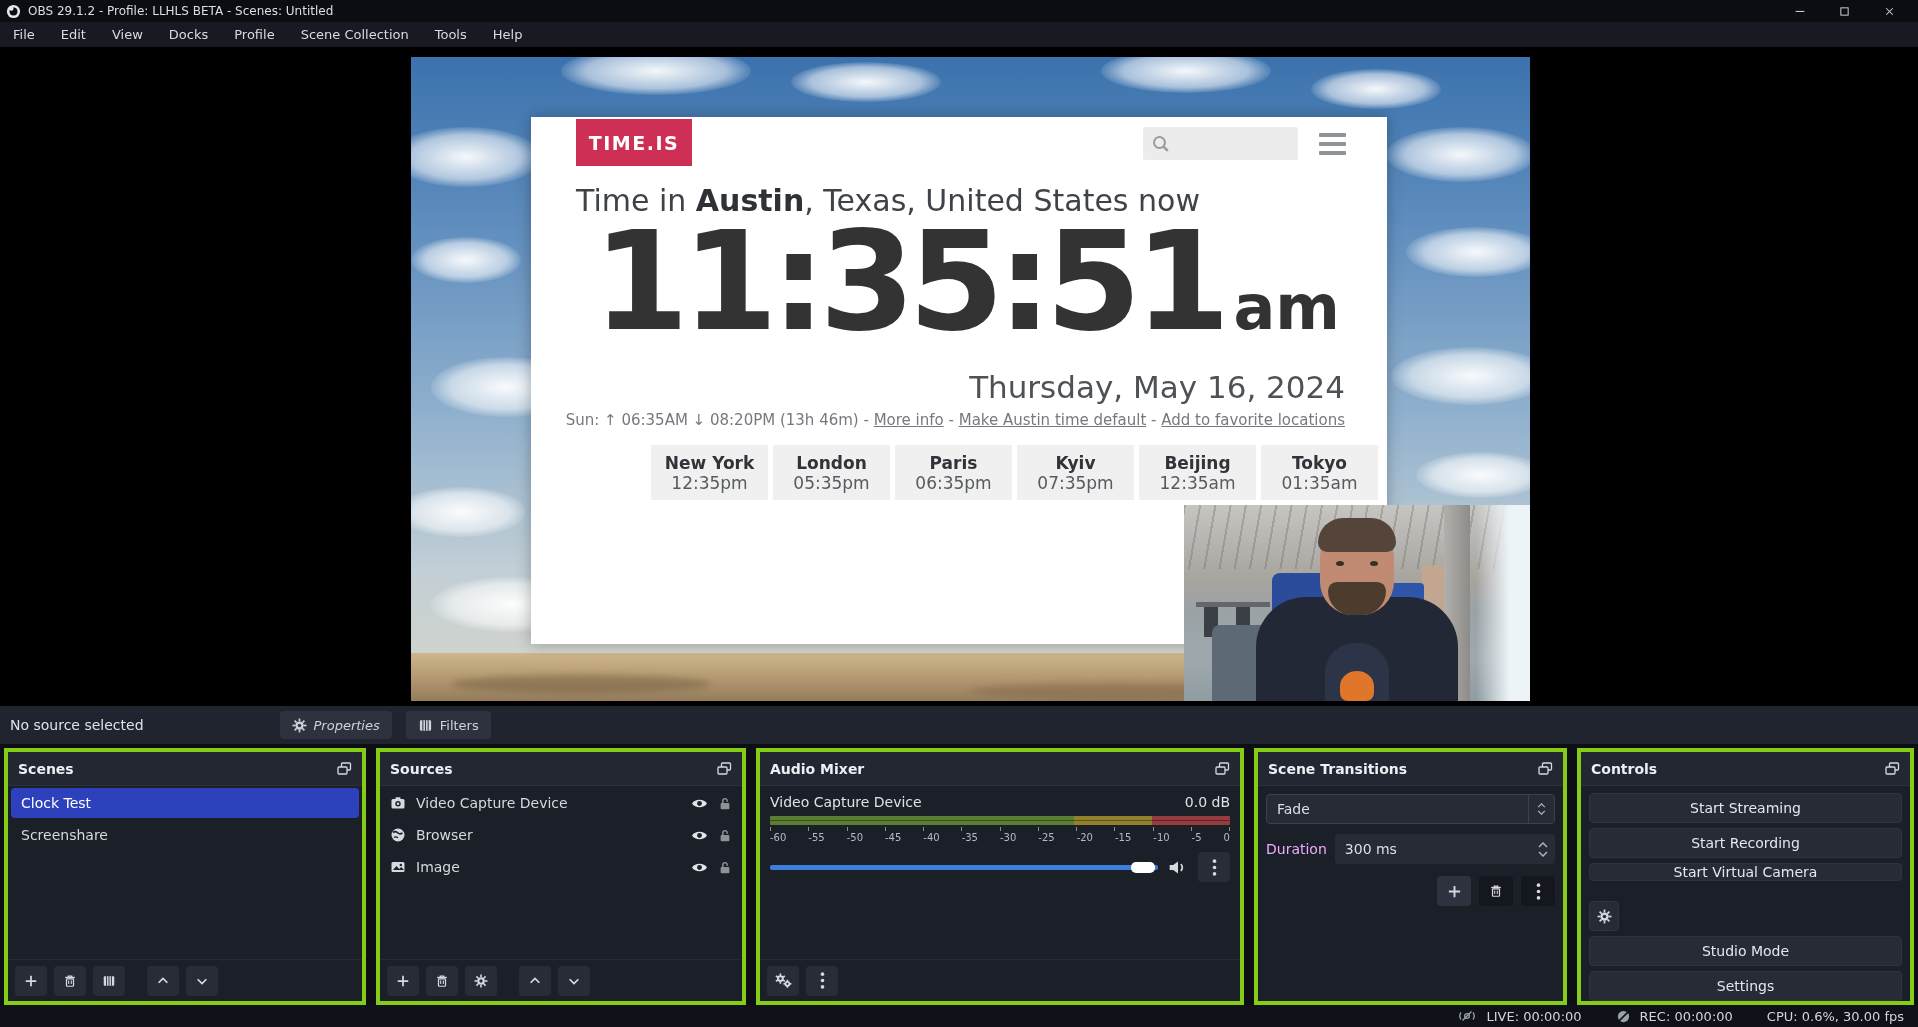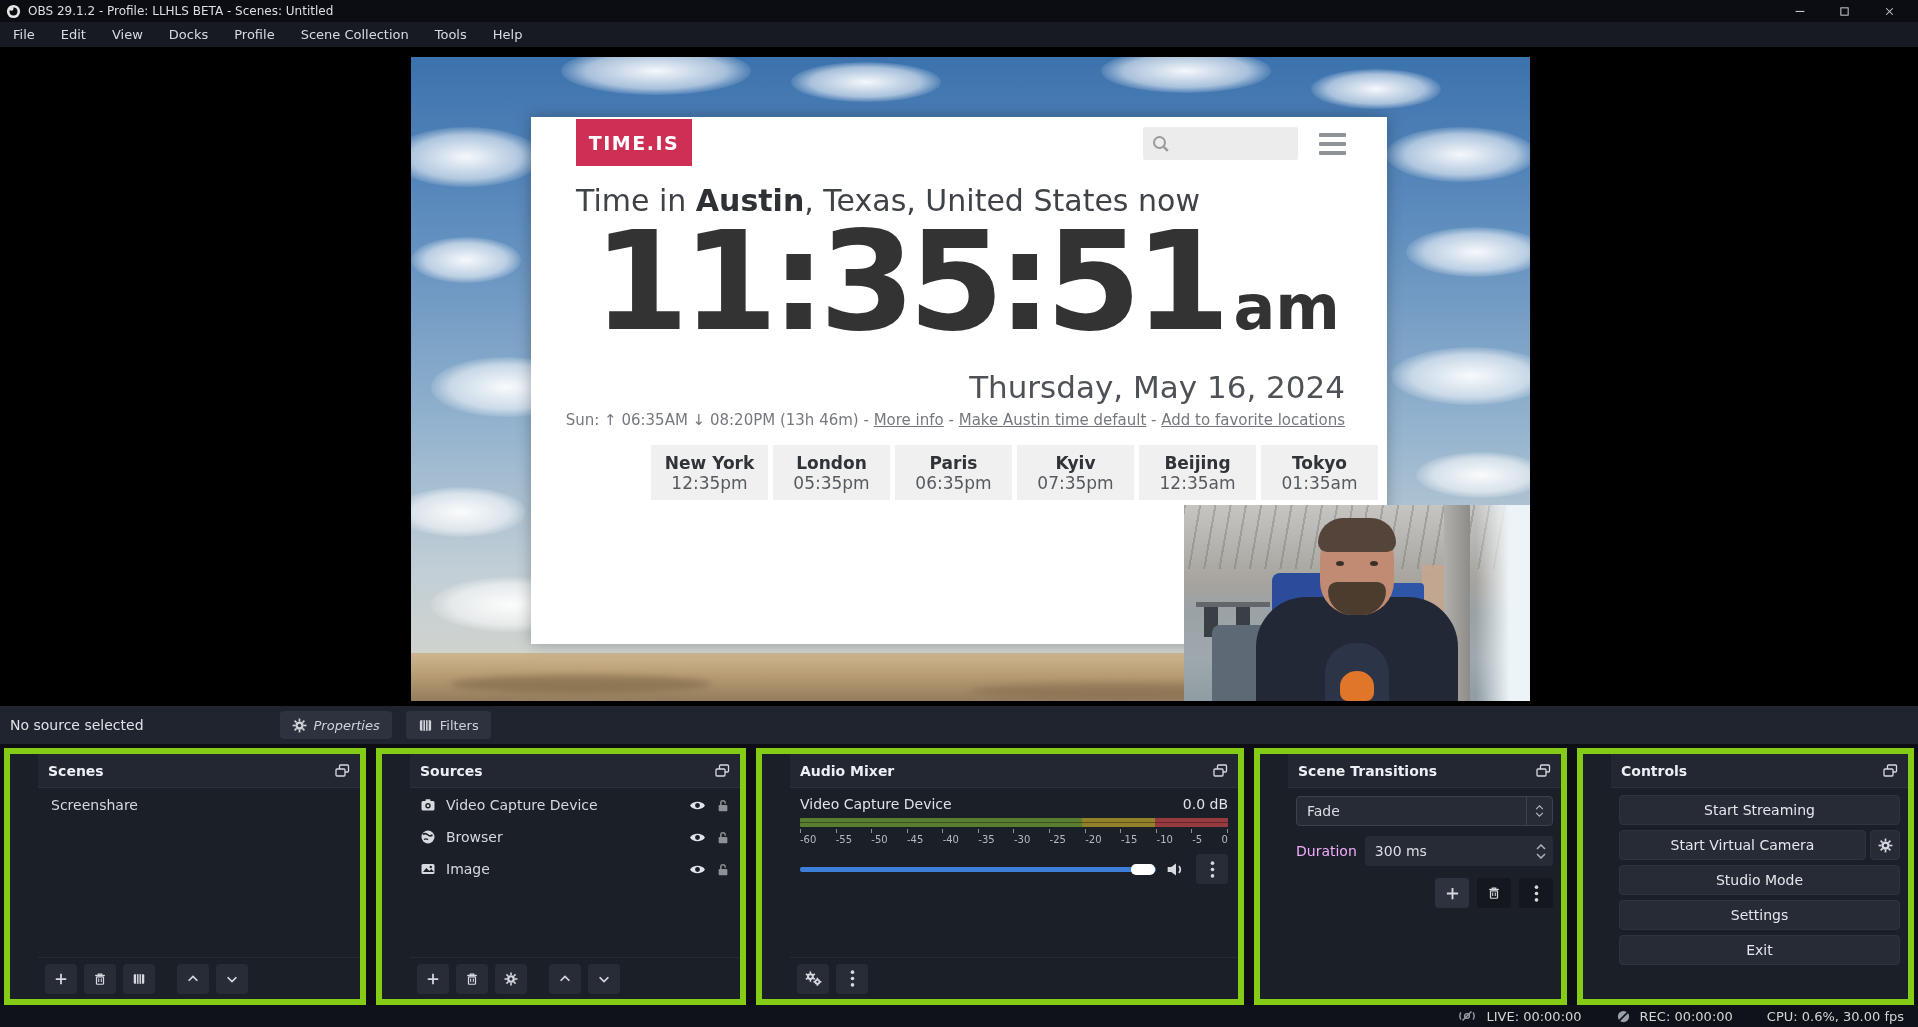--- a/index.html
+++ b/index.html
@@ -79,21 +79,21 @@
   .wc-eye.l{left:16px;} .wc-eye.r{right:16px;}
 
   
   .src-toolbar{position:absolute;left:0;top:706px;width:1918px;height:38px;background:#20242e;display:flex;align-items:center;padding:0 10px;}
   .src-status{font-size:14px;color:#dfe2e6;}
   .tb-btn{height:28px;background:#2d323e;border-radius:4px;display:flex;align-items:center;gap:7px;padding:0 12px;font-size:13px;color:#cfd3d9;}
   .tb-btn.props{margin-left:136px;font-style:italic;}
   .tb-btn.filt{margin-left:14px;}
 
   
-  .panel{position:absolute;top:748px;height:257px;background:#1b1f27;border:6px solid #84cc16;display:flex;flex-direction:column;padding-left:28px;}
+  .panel{position:absolute;top:748px;height:257px;background:#1b1f27;border:4px solid #84cc16;display:flex;flex-direction:column;}
   .panel-h{height:34px;background:#232731;display:flex;align-items:center;padding:0 10px;border-bottom:1px solid #2c3039;flex:none;}
   .panel-h .t{font-weight:bold;font-size:14px;color:#eceff3;}
   .popout{margin-left:auto;color:#d6d9de;}
   .panel-body{flex:1;position:relative;overflow:hidden;}
   .panel-foot{flex:none;height:42px;display:flex;align-items:center;gap:7px;padding:0 7px;border-top:1px solid #262a33;}
   .ibtn{width:32px;height:30px;background:#272c37;border-radius:4px;display:flex;align-items:center;justify-content:center;color:#d6d9de;flex:none;}
   .ibtn.dark{background:#14171d;}
   .sep-gap{width:8px;}
 
   #panel-scenes{left:4px;width:362px;}
@@ -133,21 +133,21 @@
   .tr-spinbox{flex:1;height:30px;background:#262b35;border-radius:4px;display:flex;align-items:center;}
   .tr-spinbox .val{padding-left:10px;font-size:14px;color:#dcdfe4;flex:1;}
   .tr-spinbox .arrows{width:24px;display:flex;flex-direction:column;align-items:center;gap:3px;color:#aeb2b8;}
   .tr-btns{display:flex;justify-content:flex-end;gap:8px;margin-top:12px;}
   .tr-btns .ibtn{width:34px;}
   .tr-btns .add{background:#2d323e;}
 
   
   .ctl-wrap{padding:7px 8px;display:flex;flex-direction:column;gap:5px;}
   .ctl-btn{height:30px;background:#262b35;border:1px solid #2e3340;border-radius:4px;display:flex;align-items:center;justify-content:center;font-size:14px;color:#e4e7eb;}
-  .ctl-row{display:flex;gap:4px;}
+  .ctl-row{display:flex;gap:20px;flex-direction:column;}
   .ctl-row .ctl-btn{flex:1;}
   .ctl-gear{width:30px;height:30px;flex:none;background:#262b35;border:1px solid #2e3340;border-radius:4px;display:flex;align-items:center;justify-content:center;color:#d6d9de;}
 
   
   .statusbar{position:absolute;left:0;top:1005px;width:1918px;height:22px;background:#0f1218;display:flex;align-items:center;justify-content:flex-end;padding-right:14px;gap:9px;font-size:13px;color:#d2d5da;}
   .sb-ico{color:#9aa0a8;}
   .sb-gap{width:16px;}
 </style>
 </head>
 <body>
@@ -322,20 +322,21 @@
   <div class="panel-h">
     <span class="t">Scenes</span>
     <span class="popout">
       <svg width="15" height="14" viewBox="0 0 15 14">
           <rect x="4.5" y="1" width="9" height="7" rx="1" stroke="currentColor" stroke-width="1.3" fill="none"></rect>
           <rect x="1" y="5" width="9" height="7" rx="1" stroke="currentColor" stroke-width="1.3" fill="#232731"></rect>
         </svg>
     </span>
   </div>
   <div class="panel-body">
+    <div class="scene-item selected">Clock Test</div>
     <div class="scene-item">Screenshare</div>
   </div>
   <div class="panel-foot">
     <div class="ibtn">
         <svg width="14" height="14" viewBox="0 0 16 16">
           <path d="M8 2v12M2 8h12" stroke="currentColor" stroke-width="2" fill="none"></path>
         </svg>
       </div>
     <div class="ibtn">
         <svg width="14" height="14" viewBox="0 0 16 16">
@@ -659,20 +660,21 @@
     <span class="popout">
       <svg width="15" height="14" viewBox="0 0 15 14">
           <rect x="4.5" y="1" width="9" height="7" rx="1" stroke="currentColor" stroke-width="1.3" fill="none"></rect>
           <rect x="1" y="5" width="9" height="7" rx="1" stroke="currentColor" stroke-width="1.3" fill="#232731"></rect>
         </svg>
     </span>
   </div>
   <div class="panel-body">
     <div class="ctl-wrap">
       <div class="ctl-btn">Start Streaming</div>
+      <div class="ctl-btn">Start Recording</div>
       <div class="ctl-row">
         <div class="ctl-btn">Start Virtual Camera</div>
         <div class="ctl-gear">
           <svg width="15" height="15" viewBox="0 0 16 16">
               <g fill="currentColor">
                 <rect x="7.1" y="0.6" width="1.8" height="3"></rect>
                 <rect x="7.1" y="0.6" width="1.8" height="3" transform="rotate(45 8 8)"></rect>
                 <rect x="7.1" y="0.6" width="1.8" height="3" transform="rotate(90 8 8)"></rect>
                 <rect x="7.1" y="0.6" width="1.8" height="3" transform="rotate(135 8 8)"></rect>
                 <rect x="7.1" y="0.6" width="1.8" height="3" transform="rotate(180 8 8)"></rect>

